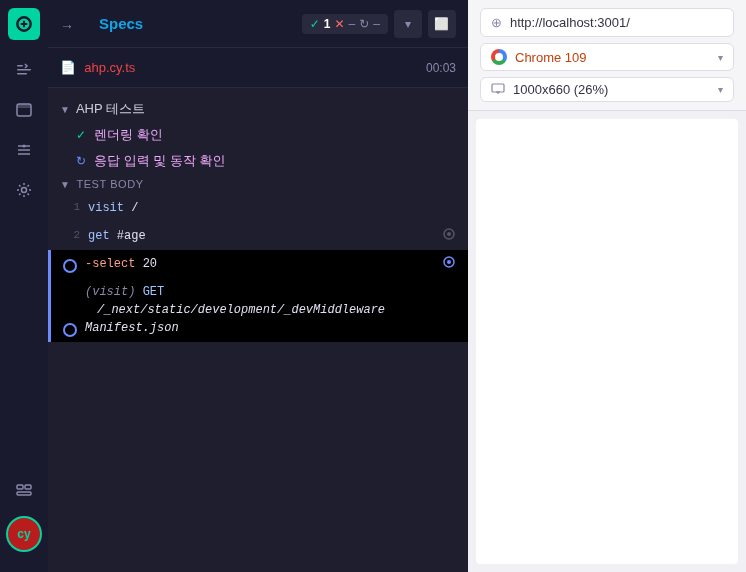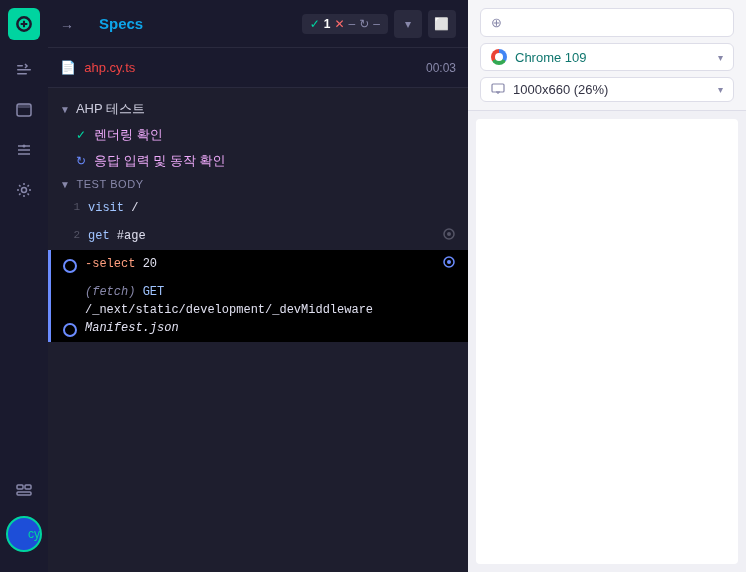--- a/index.html
+++ b/index.html
@@ -43,27 +43,27 @@
       display: flex;
       flex-direction: column;
       align-items: center;
       gap: 8px;
       padding-bottom: 12px;
     }
     .cy-logo {
       width: 36px;
       height: 36px;
       border-radius: 50%;
-      background: #1d4ed8;
+      background: #b91c1c;
       border: 2px solid #00d4a0;
       display: flex;
       align-items: center;
-      justify-content: flex-end;
+      justify-content: center;
       color: #00d4a0;
-      font-weight: normal;
+      font-weight: bold;
       font-size: 12px;
     }
 
     
     .main-panel {
       width: 420px;
       background: #1e1e2e;
       display: flex;
       flex-direction: column;
     }
@@ -256,21 +256,21 @@
     .chrome-inner {
       position: absolute;
       width: 8px;
       height: 8px;
       background: #fff;
       border-radius: 50%;
       top: 50%;
       left: 50%;
       transform: translate(-50%, -50%);
     }
-    .browser-name { color: #0f766e; font-size: 13px; flex: 1; }
+    .browser-name { color: #c2410c; font-size: 13px; flex: 1; }
     .chevron-down { color: #8888aa; font-size: 10px; }
     .viewport-selector {
       display: flex;
       align-items: center;
       background: #ffffff;
       border: 1px solid #dddde8;
       border-radius: 6px;
       padding: 3px 10px;
       gap: 8px;
       cursor: pointer;
@@ -415,36 +415,37 @@
         <svg width="14" height="14" viewBox="0 0 14 14" fill="none">
           <circle cx="7" cy="7" r="5" stroke="#6b8cff" stroke-width="1.5" fill="none"></circle>
           <circle cx="7" cy="7" r="2" fill="#6b8cff"></circle>
         </svg>
       </span>
     </div>
 
     <div class="command-row active">
       <span class="command-icon circle"></span>
       <span class="command-text">
-        <span style="color:#8888aa; font-style:italic;">(fetch)</span>
+        <span style="color:#8888aa; font-style:italic;">(visit)</span>
         <span style="color:#a0c4ff;">    GET</span>
         <br>
-        <span style="">/_next/static/development/_devMiddleware</span>
+        <span style="font-style:italic;margin-left:12px;">/_next/static/development/_devMiddleware</span>
         <br>
         <span style="font-style:italic;">Manifest.json</span>
       </span>
     </div>
   </div>
 </div>
 
 <div class="preview-panel">
   <div class="browser-bar">
 
     <div class="url-bar">
       <span class="url-icon">⊕</span>
+      <span class="url-text">http://localhost:3001/</span>
     </div>
 
     <div class="browser-selector">
       <div class="chrome-icon">
         <div class="chrome-inner"></div>
       </div>
       <span class="browser-name">Chrome 109</span>
       <span class="chevron-down">▾</span>
     </div>
 

